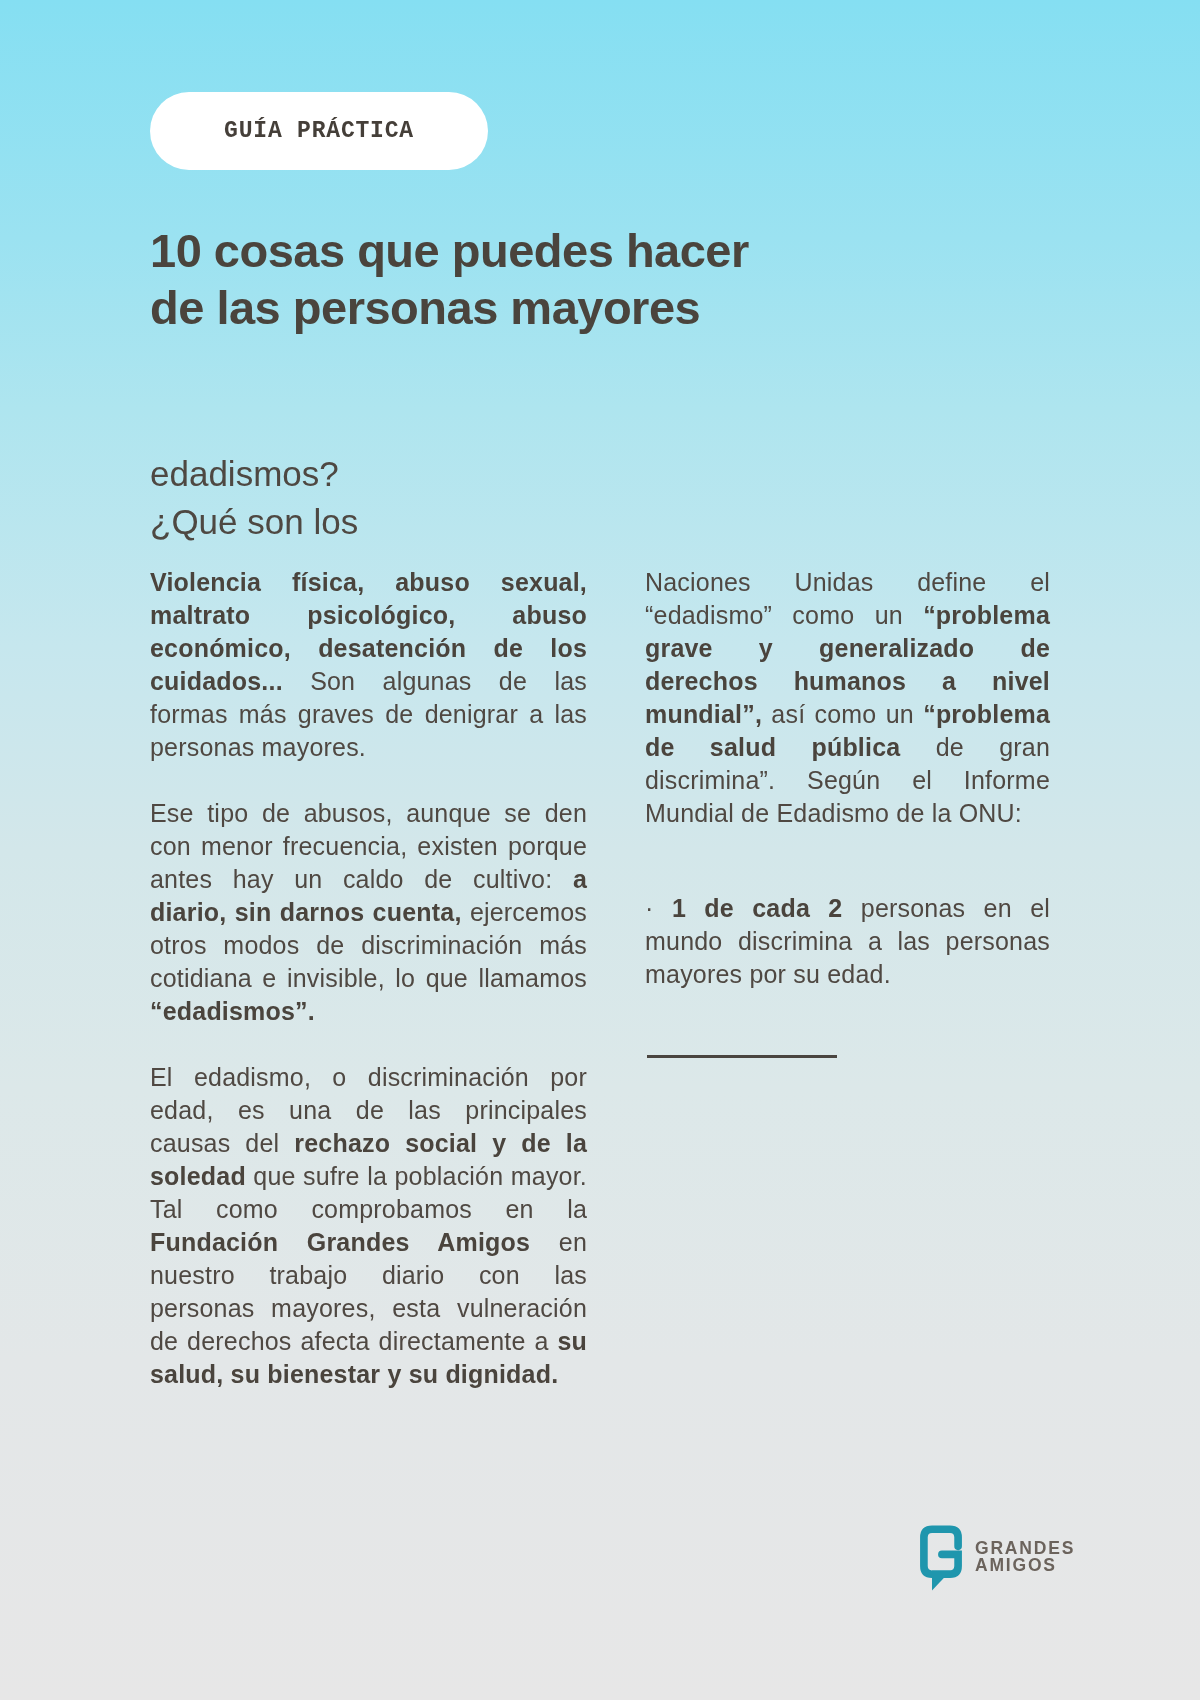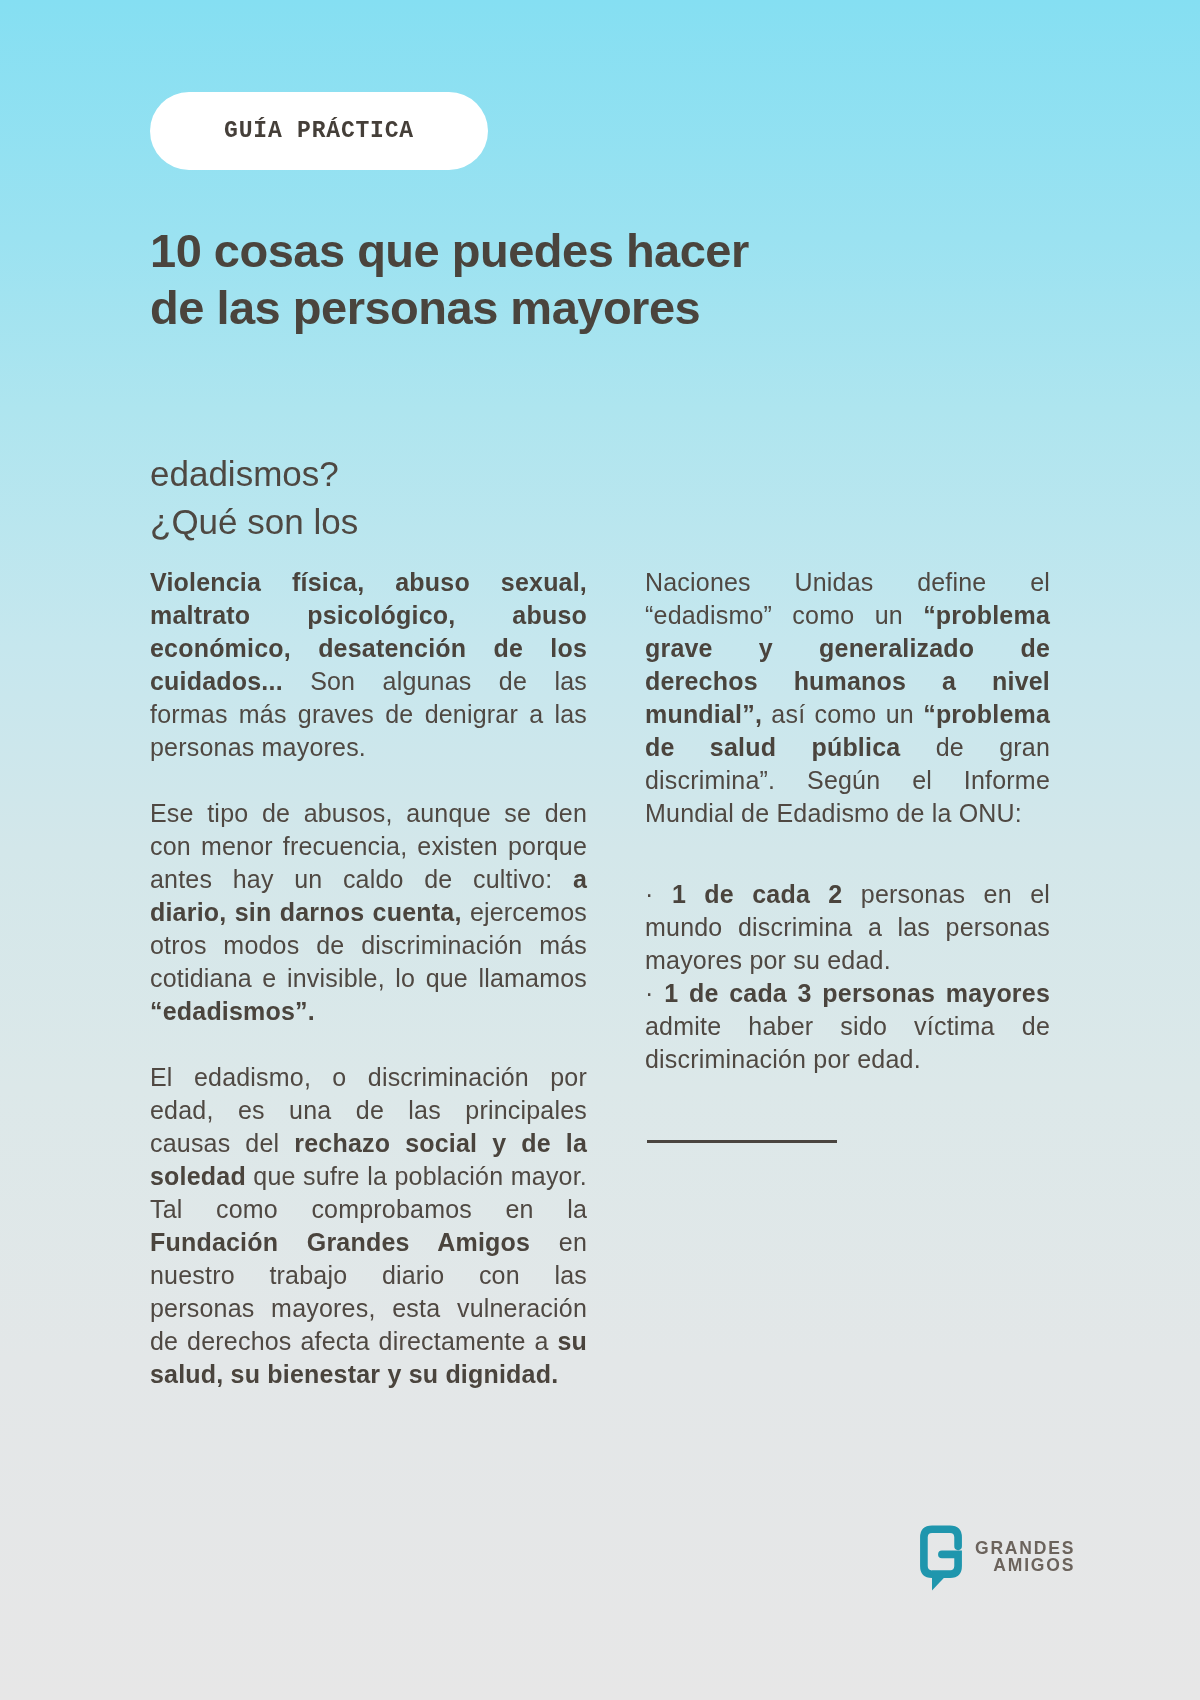--- a/index.html
+++ b/index.html
@@ -31,35 +31,35 @@
   }
   .col-left{width:437px;margin-right:58px;}
   .col-right{width:405px;}
   p.body{
     margin:0 0 33px 0;
     font-size:25px;line-height:33px;color:#4f4842;
     text-align:justify;letter-spacing:.2px;
   }
   p.body:last-child{margin-bottom:0;}
   .b{font-weight:bold;color:#4a443d;}
-  .bullets{margin-top:48px;}
+  .bullets{margin-top:62px;}
   .bullets p.body{margin:0;}
   .divider{
     width:190px;height:0;border-top:3px solid#4a4540;
     margin:64px 0 0 2px;
   }
   .logo{
     position:absolute;left:916px;top:1522px;
     display:flex;align-items:center;
   }
   .logo-mark{width:50px;height:72px;flex:0 0 auto;}
   .logo-text{
     margin-left:9px;margin-top:-2px;
     font-weight:bold;font-size:17.5px;line-height:17.5px;
-    letter-spacing:1.8px;color:#6b635c;text-align:right;
+    letter-spacing:1.8px;color:#6b635c;
   }
   .logo-text span{display:block;}
 </style>
 </head>
 <body>
 
 <div class="badge">
   <span>GUÍA PRÁCTICA</span>
 </div>
 
@@ -76,21 +76,20 @@
 <div class="cols">
   <div class="col-left">
     <p class="body"><span class="b">Violencia física, abuso sexual, maltrato psicológico, abuso económico, desatención de los cuidados... </span><span>Son algunas de las formas más graves de denigrar a las personas mayores.</span></p>
     <p class="body"><span>Ese tipo de abusos, aunque se den con menor frecuencia, existen porque antes hay un caldo de cultivo: </span><span class="b">a diario, sin darnos cuenta, </span><span>ejercemos otros modos de discriminación más cotidiana e invisible, lo que llamamos </span><span class="b">“edadismos”.</span></p>
     <p class="body"><span>El edadismo, o discriminación por edad, es una de las principales causas del </span><span class="b">rechazo social y de la soledad </span><span>que sufre la población mayor. Tal como comprobamos en la </span><span class="b">Fundación Grandes Amigos </span><span>en nuestro trabajo diario con las personas mayores, esta vulneración de derechos afecta directamente a </span><span class="b">su salud, su bienestar y su dignidad.</span></p>
   </div>
   <div class="col-right">
     <p class="body"><span>Naciones Unidas define el “edadismo” como un </span><span class="b">“problema grave y generalizado de derechos humanos a nivel mundial”, </span><span>así como un </span><span class="b">“problema de salud pública </span><span>de gran discrimina”. Según el Informe Mundial de Edadismo de la ONU:</span></p>
     <div class="bullets">
       <p class="body"><span>· </span><span class="b">1 de cada 2 </span><span>personas en el mundo discrimina a las personas mayores por su edad.</span></p>
-      <p class="body"><span>· </span><span class="b">1 de cada 3 personas mayores </span><span>admite haber sido víctima de discriminación por edad.</span></p>
     </div>
     <div class="divider"></div>
   </div>
 </div>
 
 <div class="logo">
   <svg class="logo-mark" viewBox="0 0 54 80" xmlns="http://www.w3.org/2000/svg">
     <path d="M46 27 V17 Q46 8 37 8 H17 Q8 8 8 17 V49 Q8 58 17 58 H37 Q46 58 46 49 V36 H28" fill="none" stroke="#1f96ad" stroke-width="8.5" stroke-linecap="round"></path>
     <polygon points="17,54 17,76 38,54" fill="#1f96ad"></polygon>
   </svg>

